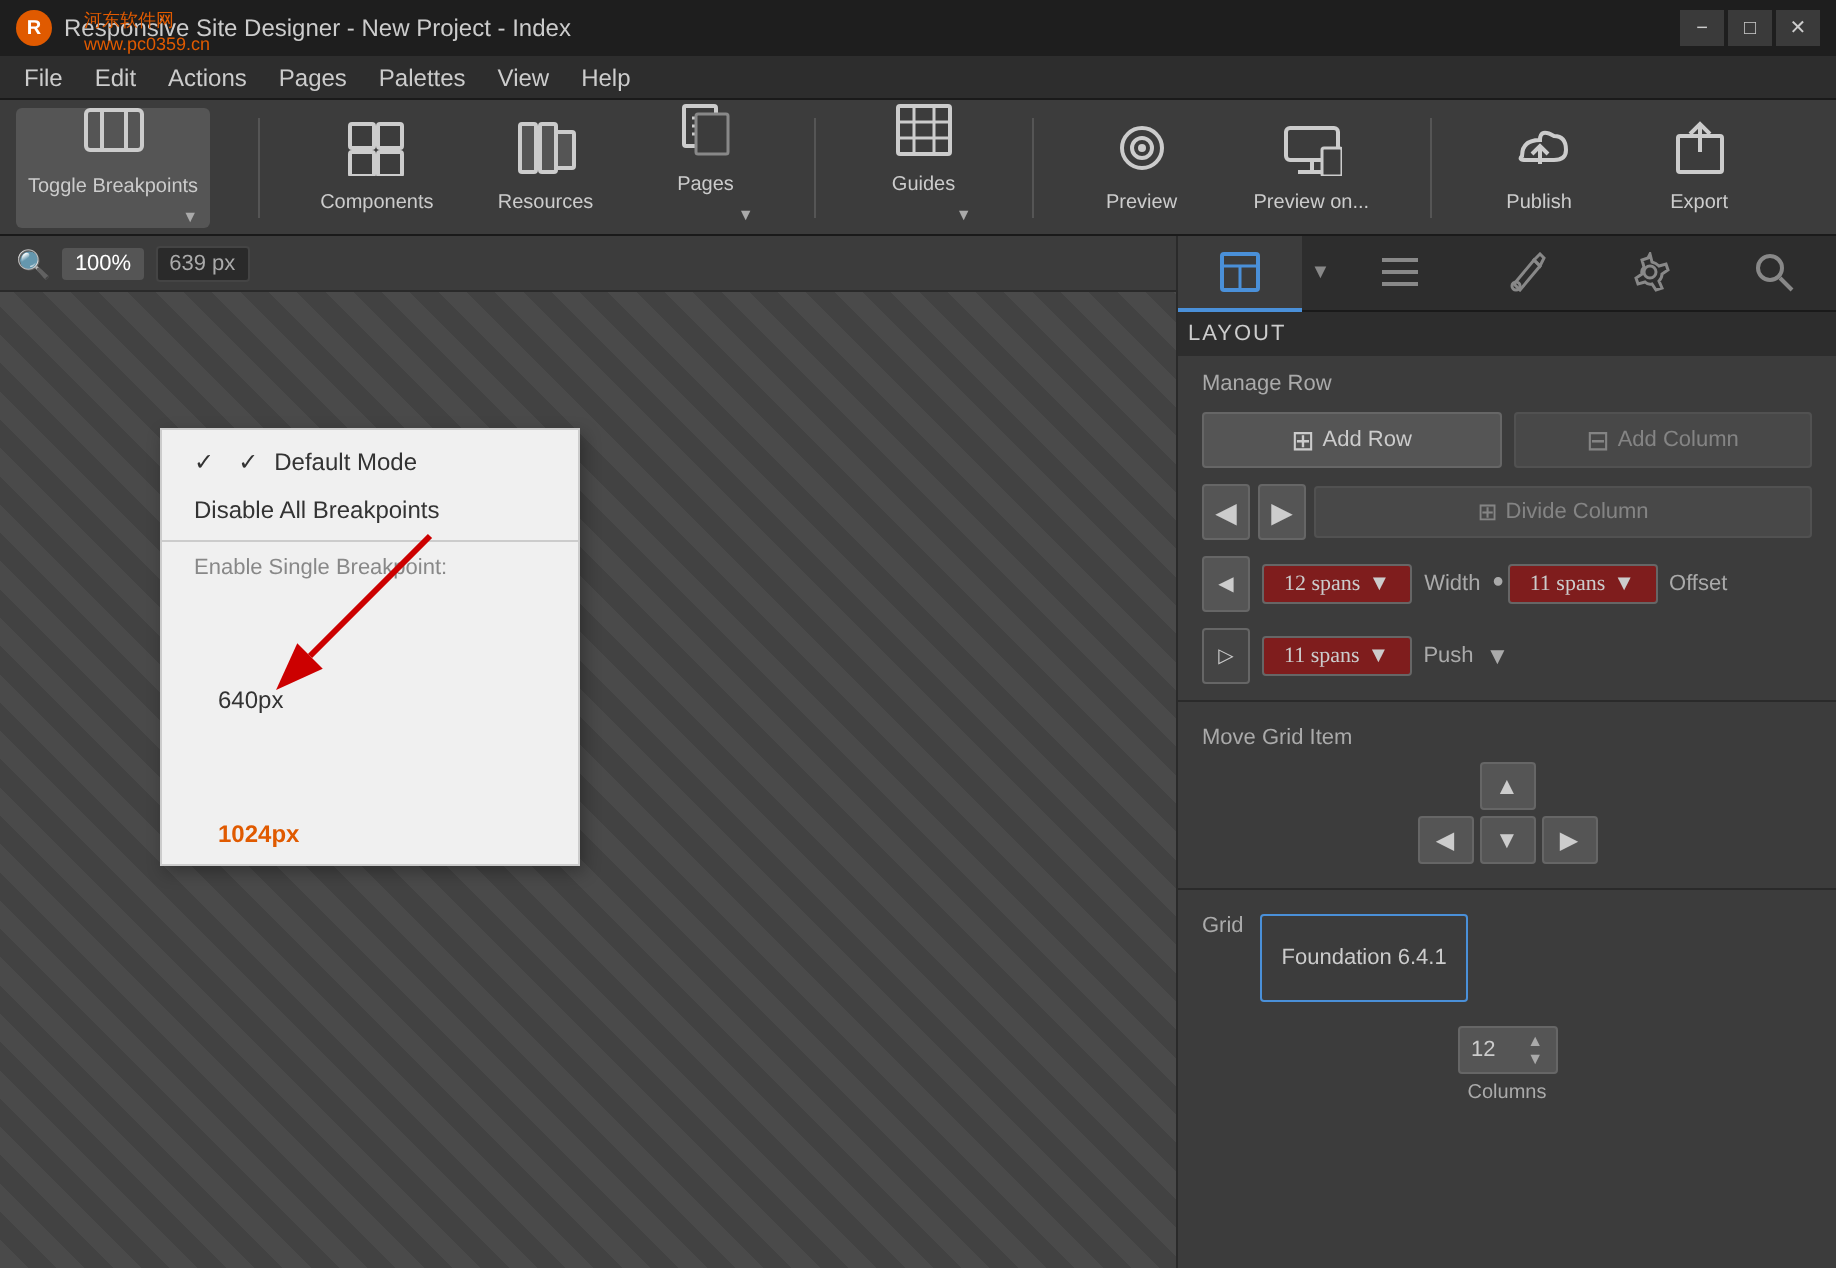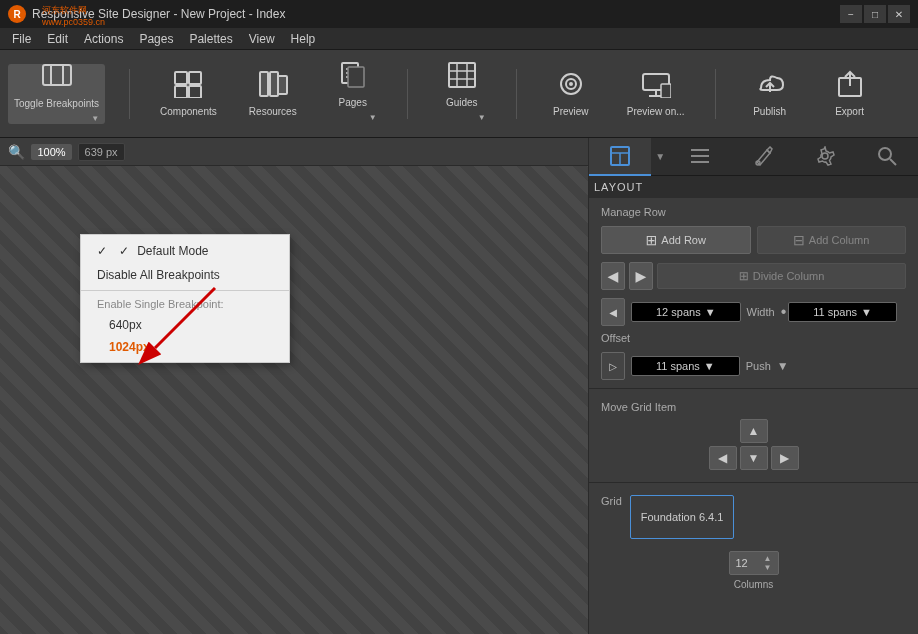--- a/index.html
+++ b/index.html
@@ -38,21 +38,21 @@
       font-size: 12px;
       cursor: pointer;
       height: 22px;
       display: flex;
       align-items: center;
     }
 
     
     #toolbar {
       background: #3c3c3c;
-      height: 88px;
+      height: 68px;
       display: flex;
       align-items: center;
       padding: 0 8px;
       gap: 20px;
       border-bottom: 1px solid #1a1a1a;
     }
     .toolbar-btn {
       display: flex;
       flex-direction: column;
       align-items: center;
@@ -144,21 +144,21 @@
       font-size: 12px;
       display: flex;
       align-items: center;
       gap: 8px;
     }
     .dropdown-item.checked { color: #333; }
     .dropdown-item.checked::before { content: '✓'; color: #333; margin-right: 4px; font-size: 12px; }
     .dropdown-item.unchecked { }
     .dropdown-divider { height: 1px; background: #ccc; margin: 3px 0; }
     .dropdown-label { padding: 4px 16px; color: #888; font-size: 11px; cursor: default; }
-    .dropdown-sub { padding: 4px 28px; color: #333; font-size: 12px; cursor: pointer; }
+    .dropdown-sub { padding: 4px 28px; color: #333; font-size: 12px; cursor: pointer; margin-top: 45px; }
     .dropdown-sub.highlight { color: #e05a00; font-weight: bold; }
 
     
     #right-panel {
       width: 330px;
       background: #3c3c3c;
       border-left: 1px solid #2a2a2a;
       display: flex;
       flex-direction: column;
     }
@@ -240,30 +240,31 @@
     .layout-btn.disabled { opacity: 0.5; cursor: default; }
 
     .spans-row {
       display: flex;
       align-items: center;
       gap: 6px;
       padding: 4px 12px;
       flex-wrap: wrap;
     }
     .spans-select {
-      background: #000000;
+      background: #7f1d1d;
       border: 1px solid #666;
       color: #ccc;
-      padding: 3px 24px;
+      padding: 3px 10px;
       font-size: 11px;
       border-radius: 2px;
       display: flex;
       align-items: center;
       gap: 4px;
       cursor: pointer;
+      font-family: Liberation Serif, serif;
     }
     .spans-label { font-size: 11px; color: #aaa; }
 
     .grid-row {
       display: flex;
       align-items: flex-start;
       gap: 8px;
       padding: 8px 12px;
     }
     .grid-label { font-size: 11px; color: #aaa; }

